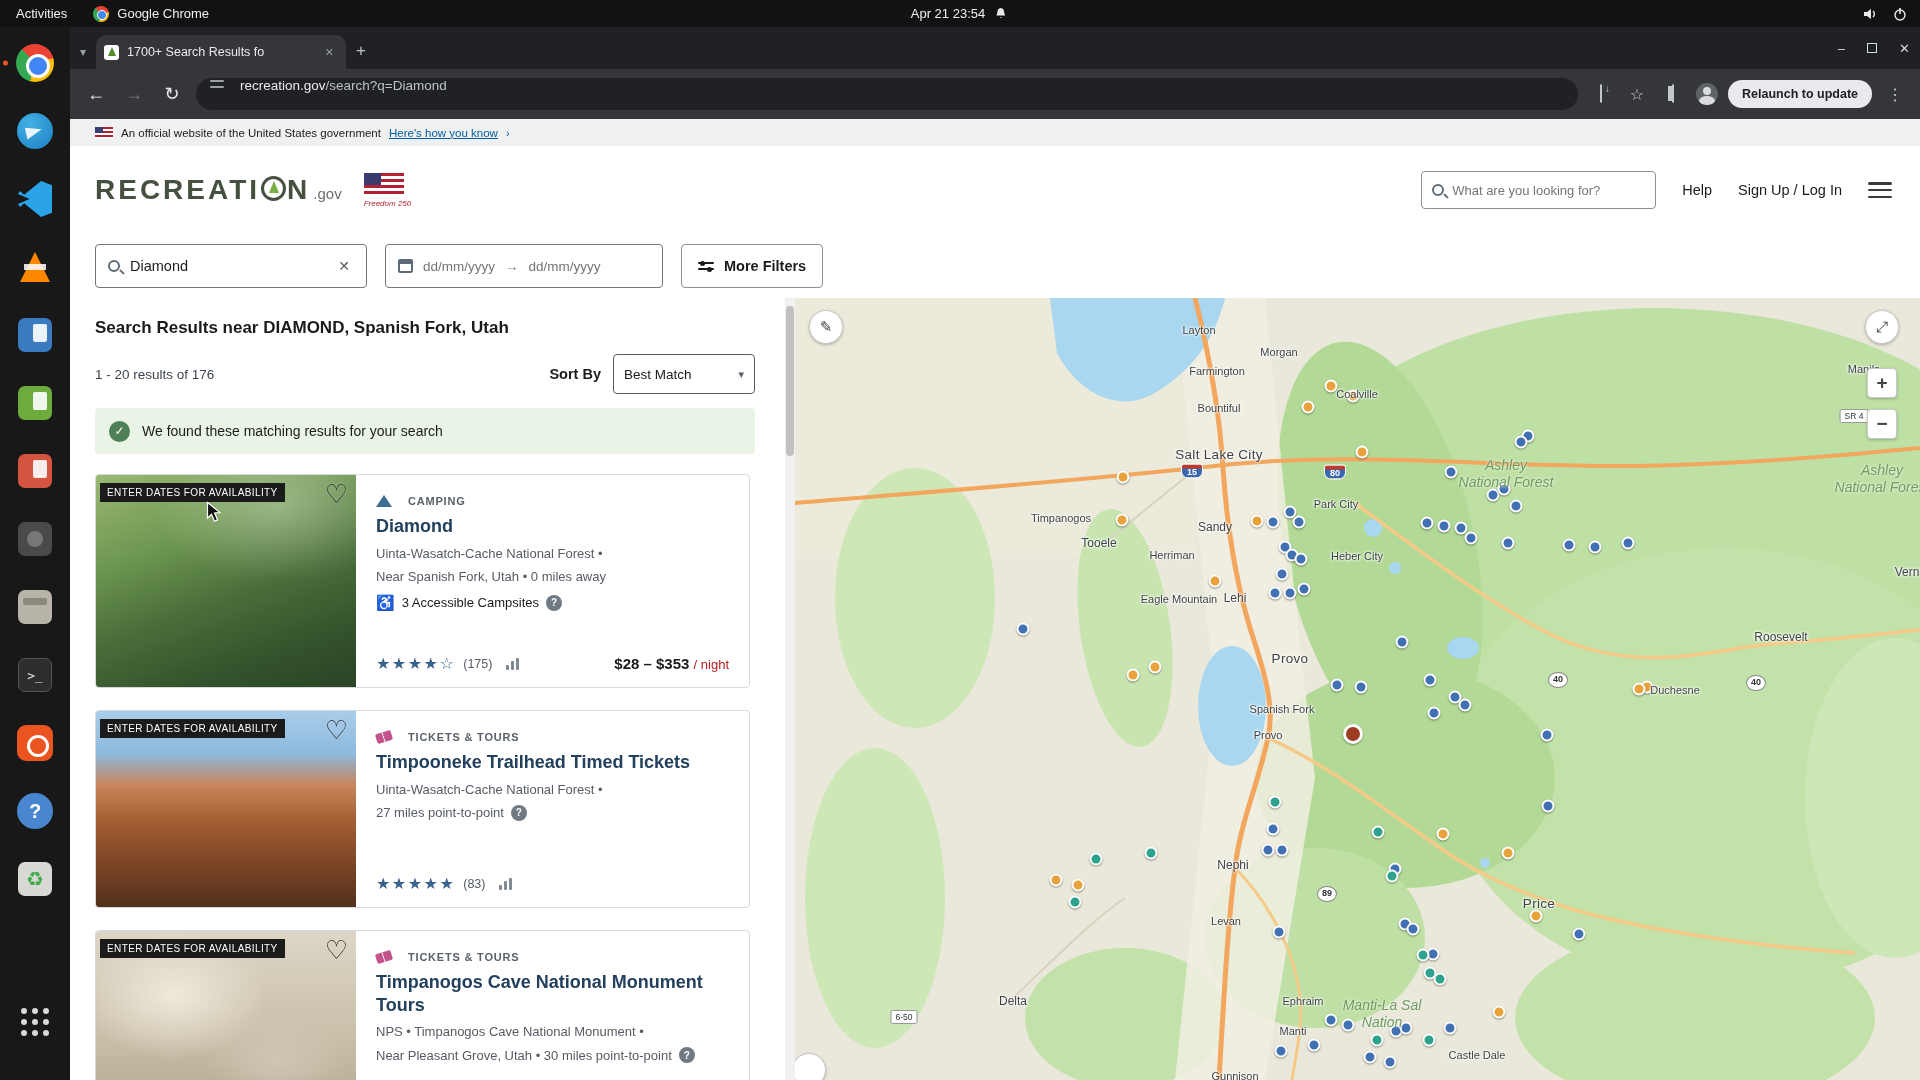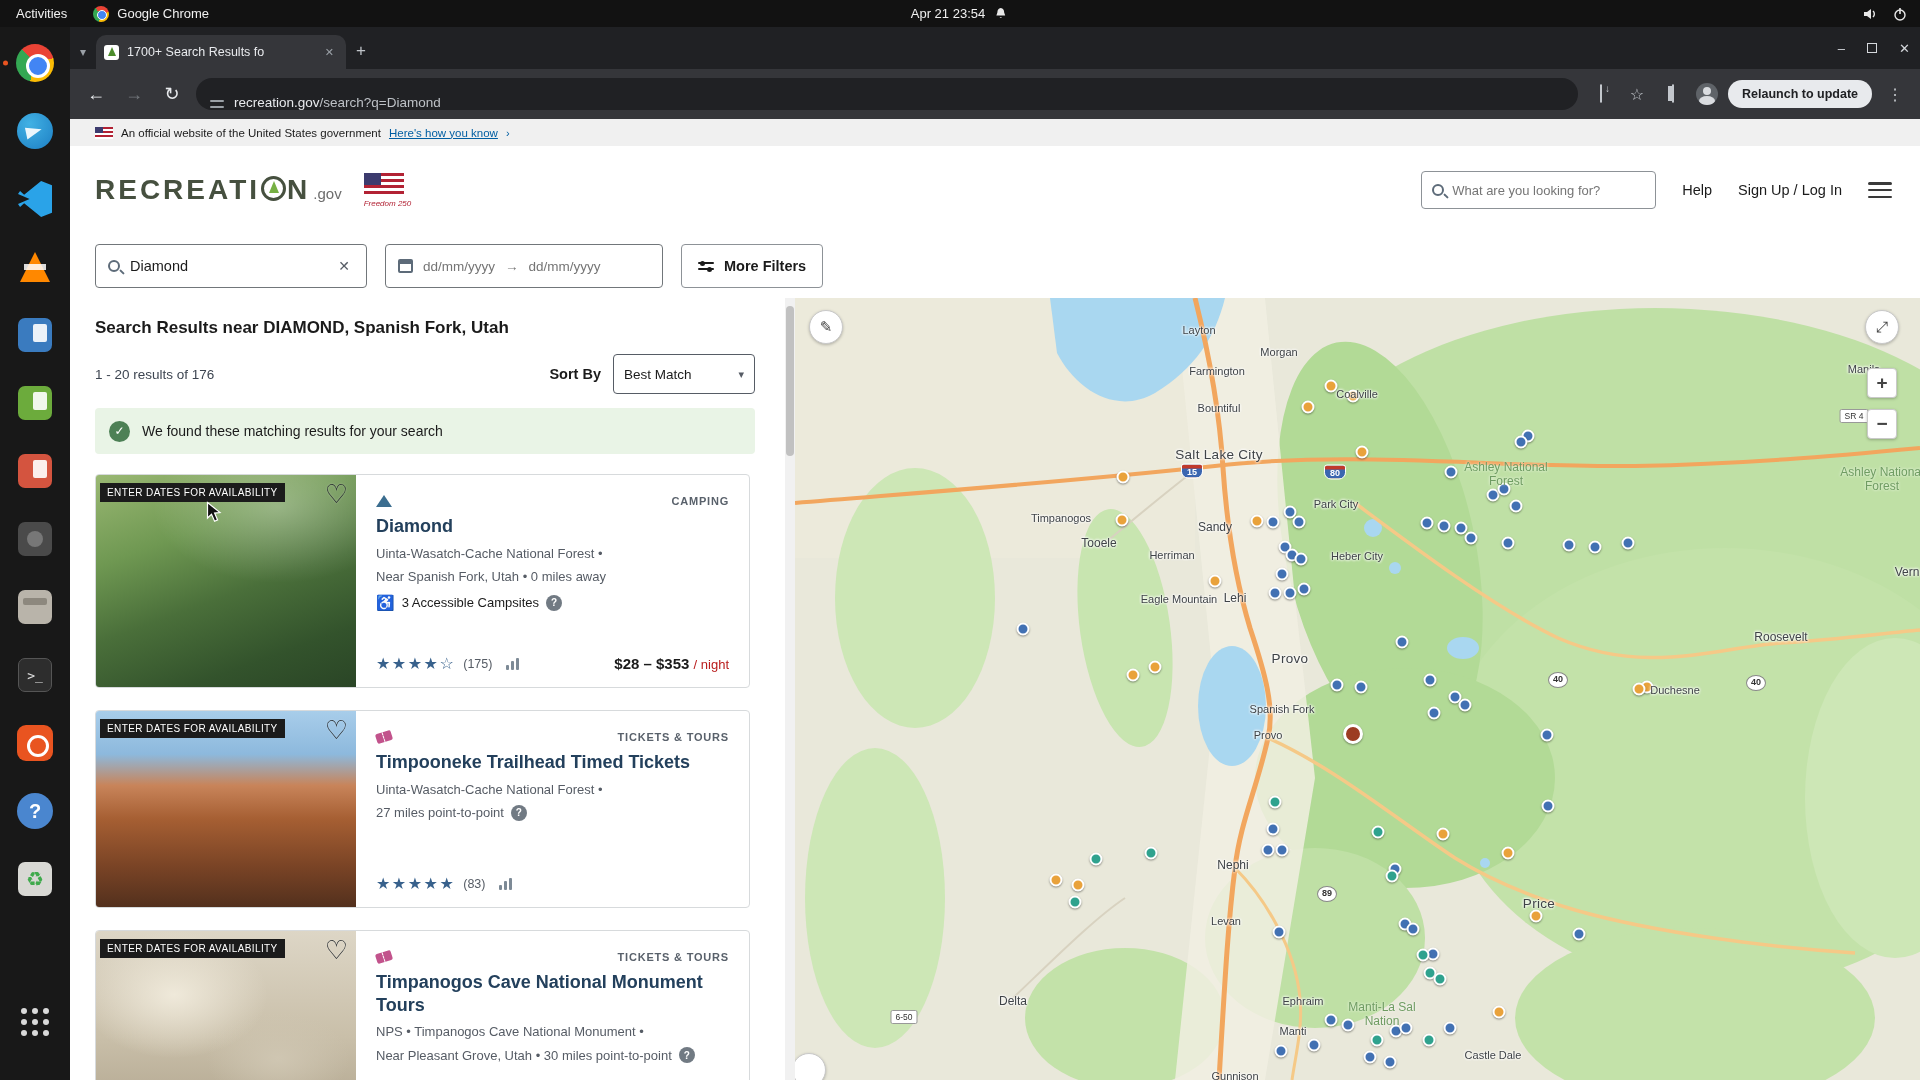--- a/index.html
+++ b/index.html
@@ -74,22 +74,22 @@
   .tab .tab-title { flex:1; white-space:nowrap; overflow:hidden; }
   .tab .tab-close { color:#9aa0a6; font-size:11px; padding:2px 4px; }
   .newtab { color:#c0c4c9; font-size:17px; padding:0 12px 8px 10px; }
   .winctl { position:absolute; right:10px; top:0; height:42px; display:flex; align-items:center; gap:22px;
     color:#d5d8dc; font-size:13px; }
   .winctl .box { width:10px; height:10px; border:1.5px solid #d5d8dc; display:inline-block; }
 
   .toolbar { height:50px; background:#35363a; display:flex; align-items:center; padding:0 12px; gap:10px; flex:none; }
   .navbtn { color:#e8eaed; font-size:18px; width:28px; text-align:center; }
   .navbtn.dim { color:#74787d; }
-  .urlbar { flex:1; height:32px; background:#202124; border-radius:16px; display:flex; align-items:flex-end;
-    padding:0 14px; gap:10px; color:#e8eaed; font-size:13.5px; }
+  .urlbar { flex:1; height:32px; background:#202124; border-radius:16px; display:flex; align-items:flex-start;
+    padding:0 14px; gap:16px; color:#e8eaed; font-size:13.5px; }
   .tune { width:14px; height:12px; position:relative; }
   .tune::before,.tune::after { content:""; position:absolute; left:0; width:14px; height:2px; background:#9aa0a6; border-radius:2px; }
   .tune::before { top:2px; } .tune::after { bottom:2px; }
   .url-host { color:#e8eaed; }
   .url-path { color:#bdc1c6; }
   .tool-ic { color:#c3c7cc; font-size:16px; width:26px; text-align:center; }
   .ic-install { width:18px; height:14px; border:1.5px solid #c3c7cc; border-radius:2px; position:relative; }
   .ic-install::after { content:"↓"; position:absolute; left:4px; top:-2px; font-size:10px; color:#c3c7cc; }
   .ic-panel { width:17px; height:13px; border:1.5px solid #c3c7cc; border-radius:2px; position:relative; }
   .ic-panel::after { content:""; position:absolute; right:1px; top:1px; bottom:1px; width:4px; background:#c3c7cc; }
@@ -177,21 +177,21 @@
     linear-gradient(160deg,#9ab873 0%,#6f9852 30%,#4a6f3a 55%,#33532c 80%,#2a4526 100%); }
   .img-2 { background:linear-gradient(180deg,#a8cdea 0%,#8db9dd 22%,#c8845a 38%,#a65f33 55%,#7c4526 78%,#53301d 100%); }
   .img-3 { background:radial-gradient(60% 50% at 30% 30%, #efe9da, transparent 60%),
     radial-gradient(50% 40% at 70% 60%, #cfc6b2, transparent 55%),
     linear-gradient(180deg,#ddd6c6 0%,#c9bfa9 50%,#a99d86 100%); }
   .avail-label { position:absolute; left:4px; top:8px; background:#1b1b1b; color:#fff; font-size:10px;
     letter-spacing:.4px; padding:4px 7px; }
   .heart { position:absolute; right:8px; top:4px; font-size:26px; color:#24282c; text-shadow:0 0 2px rgba(255,255,255,.45); }
   .cursor-svg { position:absolute; left:110px; top:26px; }
   .card-body { flex:1; display:flex; flex-direction:column; padding:20px 20px 14px 20px; }
-  .cat-row { display:flex; align-items:center; gap:8px; font-size:11px; font-weight:700; letter-spacing:.8px; color:#59616b;justify-content:space-between; }
+  .cat-row { display:flex; align-items:center; gap:16px; font-size:11px; font-weight:700; letter-spacing:.8px; color:#59616b; }
   .card-title { margin-top:8px; font-size:18px; font-weight:700; color:#23405c; line-height:1.25; }
   .meta-line { margin-top:8px; font-size:13px; color:#565c65; display:flex; align-items:center; gap:7px; }
   .acc-row { margin-top:10px; font-size:13px; color:#1b1b1b; display:flex; align-items:center; gap:7px; }
   .wheel { color:#2e5f8a; font-size:15px; }
   .q-ic { width:16px; height:16px; border-radius:50%; background:#717a83; color:#fff; font-size:10px; font-weight:700;
     display:flex; align-items:center; justify-content:center; flex:none; }
   .rate-row { margin-top:auto; display:flex; align-items:center; gap:8px; }
   .stars { color:#38618c; font-size:16px; letter-spacing:1.5px; }
   .reviews { font-size:12.5px; color:#565c65; }
   .chart-ic { display:flex; align-items:flex-end; gap:2px; height:12px; margin-left:6px; }
@@ -210,21 +210,21 @@
   
   .map { flex:1; position:relative; overflow:hidden; background:#e9e8da; }
   .map svg.base { position:absolute; inset:0; }
   .marker { position:absolute; transform:translate(-50%,-50%); width:13px; height:13px; border-radius:50%;
     border:2px solid #fff; box-shadow:0 1px 2px rgba(0,0,0,.4); }
   .marker.b { background:#4271b3; } .marker.o { background:#e9a23b; } .marker.t { background:#2fa28e; }
   .marker.r { width:20px; height:20px; background:#9c3c22; border:3px solid #fff; z-index:5; }
   .city { position:absolute; transform:translate(-50%,-50%); font-size:11px; color:#3f4347; white-space:nowrap;
     text-shadow:0 0 3px #fff,0 0 3px #fff,0 0 3px #fff; z-index:3; }
   .city.md { font-size:12px; } .city.lg { font-size:13.5px; letter-spacing:.3px; }
-  .area { position:absolute; transform:translate(-50%,-50%); font-size:12px; color:#6f9c62;
+  .area { position:absolute; transform:translate(-50%,-50%); font-size:14px; font-style:italic; color:#6f9c62;
     text-align:center; width:95px; line-height:1.2; text-shadow:0 0 3px #fff; z-index:2; }
   .shield-i { position:absolute; transform:translate(-50%,-50%); background:linear-gradient(#c0392b 0 30%,#3b66b0 30%);
     color:#fff; font-size:9px; font-weight:700; padding:2px 5px 1px; border-radius:3px 3px 7px 7px; border:1px solid #fff; z-index:3; }
   .shield-u { position:absolute; transform:translate(-50%,-50%); background:#fff; color:#333; border:1.5px solid #888;
     border-radius:50%; font-size:9px; font-weight:700; min-width:20px; height:16px; line-height:13px; text-align:center; z-index:3; }
   .shield-s { position:absolute; transform:translate(-50%,-50%); background:#fff; color:#333; border:1px solid #999;
     font-size:8.5px; padding:1px 4px; border-radius:2px; z-index:3; }
   .map-ctl { position:absolute; transform:translate(-50%,-50%); background:#fff; border:1px solid #c9c9c9;
     box-shadow:0 1px 3px rgba(0,0,0,.25); display:flex; align-items:center; justify-content:center; color:#444; z-index:10; }
   .ctl-round { width:34px; height:34px; border-radius:50%; font-size:15px; }
@@ -672,21 +672,21 @@
               <div class="city lg" style="left: 495px; top: 360px;">Provo</div>
               <div class="city " style="left: 487px; top: 411px;">Spanish Fork</div>
               <div class="city " style="left: 473px; top: 437px;">Provo</div>
               <div class="city md" style="left: 438px; top: 567px;">Nephi</div>
               <div class="city " style="left: 431px; top: 623px;">Levan</div>
               <div class="city md" style="left: 218px; top: 703px;">Delta</div>
               <div class="city " style="left: 508px; top: 703px;">Ephraim</div>
               <div class="city " style="left: 498px; top: 733px;">Manti</div>
               <div class="city " style="left: 440px; top: 778px;">Gunnison</div>
               <div class="city lg" style="left: 744px; top: 605px;">Price</div>
-              <div class="city " style="left: 698px; top: 757px;">Castle Dale</div>
+              <div class="city " style="left: 682px; top: 757px;">Castle Dale</div>
               <div class="city md" style="left: 986px; top: 339px;">Roosevelt</div>
               <div class="city md" style="left: 1112px; top: 274px;">Vern</div>
               <div class="city " style="left: 1069px; top: 71px;">Manila</div>
               <div class="city " style="left: 880px; top: 392px;">Duchesne</div>
               <div class="area" style="left: 711px; top: 176px;">Ashley National Forest</div>
               <div class="area" style="left: 1087px; top: 181px;">Ashley National Forest</div>
               <div class="area" style="left: 587px; top: 716px;">Manti-La Sal Nation</div>
               <div class="shield-i" style="left: 540px; top: 174px;">80</div>
               <div class="shield-i" style="left: 397px; top: 173px;">15</div>
               <div class="shield-u" style="left: 763px; top: 382px;">40</div>

